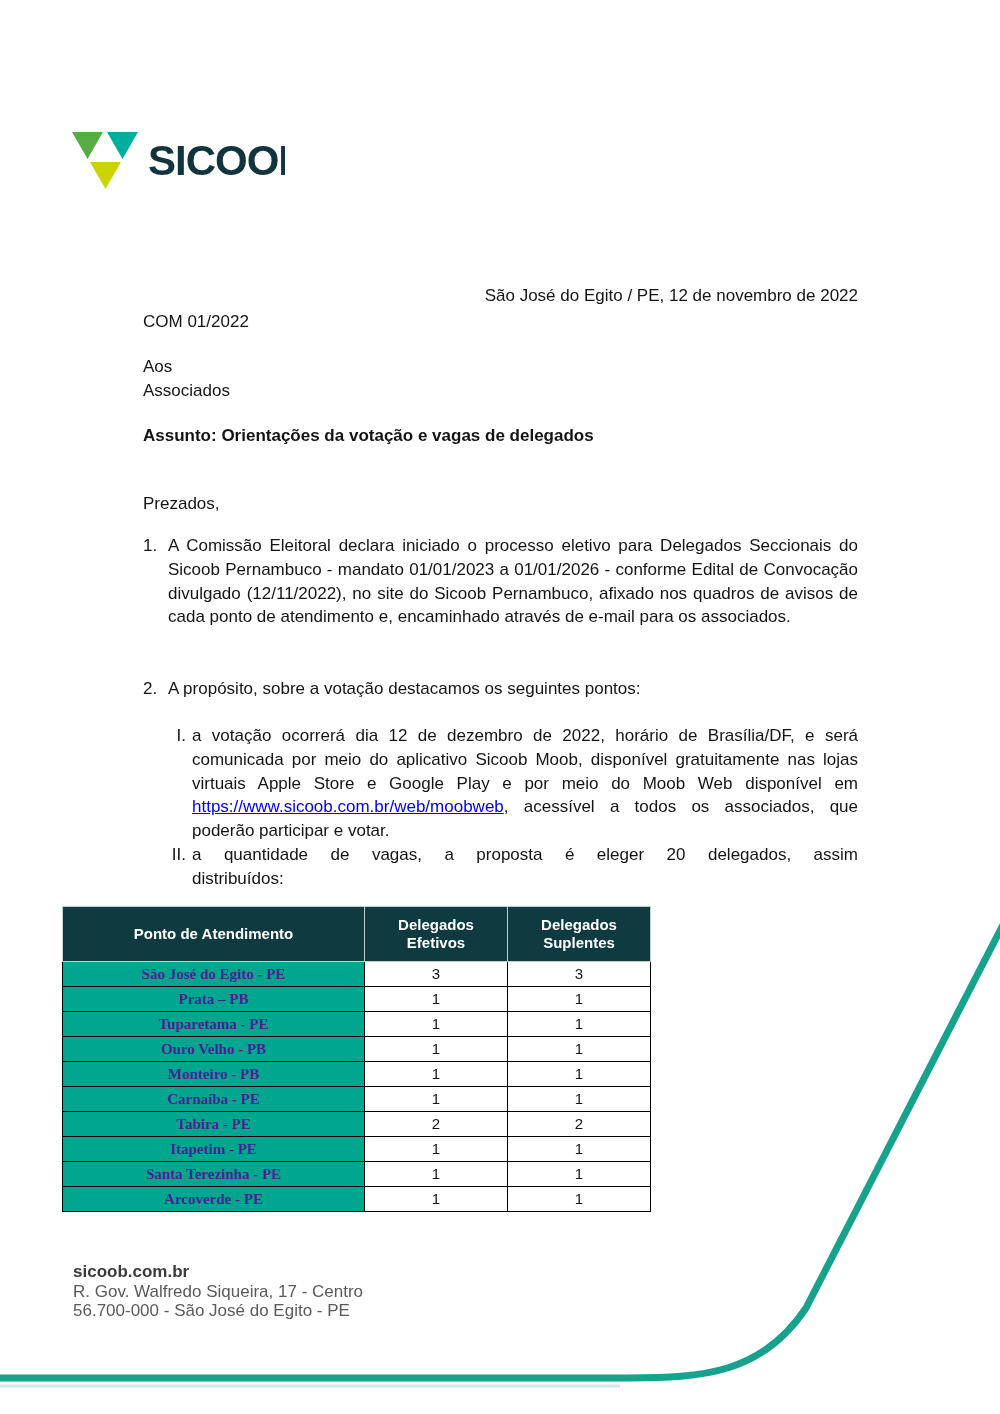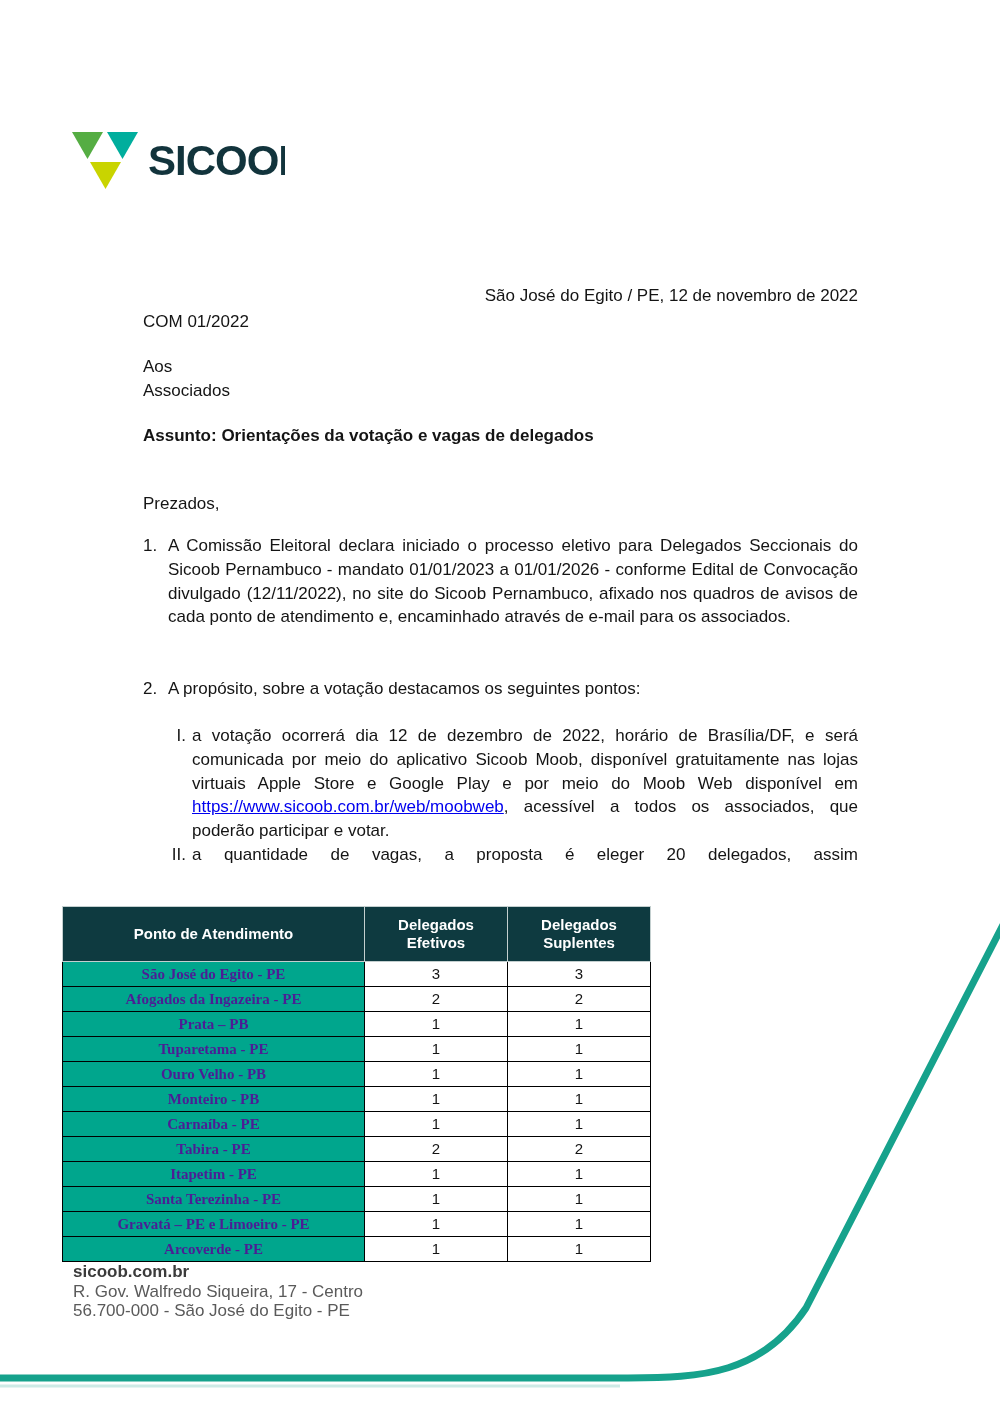--- a/index.html
+++ b/index.html
@@ -103,44 +103,40 @@
       <div class="sub-item">
         <span class="marker">I.</span>
         <div class="text">
           <span>a votação ocorrerá dia 12 de dezembro de 2022, horário de Brasília/DF, e será comunicada por meio do aplicativo Sicoob Moob, disponível gratuitamente nas lojas virtuais Apple Store e Google Play e por meio do Moob Web disponível em </span><a class="doc-link" href="#">https://www.sicoob.com.br/web/moobweb</a><span>, acessível a todos os associados, que poderão participar e votar.</span>
         </div>
       </div>
       <div class="sub-item">
         <span class="marker">II.</span>
         <div class="text">
           <div class="stretch-line">a quantidade de vagas, a proposta é eleger 20 delegados, assim</div>
+          <div>distribuídos:</div>
         </div>
       </div>
     </div>
 
   </div>
 
   <table class="delegates">
     <thead>
       <tr>
         <th class="col-ponto">Ponto de Atendimento</th>
         <th class="col-num">Delegados Efetivos</th>
         <th class="col-num">Delegados Suplentes</th>
       </tr>
     </thead>
     <tbody>
       <tr>
         <td class="ponto">São José do Egito - PE</td>
         <td>3</td>
         <td>3</td>
-      </tr>
-      <tr>
-        <td class="ponto">Afogados da Ingazeira - PE</td>
-        <td>2</td>
-        <td>2</td>
       </tr>
       <tr>
         <td class="ponto">Prata – PB</td>
         <td>1</td>
         <td>1</td>
       </tr>
       <tr>
         <td class="ponto">Tuparetama - PE</td>
         <td>1</td>
         <td>1</td>
@@ -169,25 +165,20 @@
         <td class="ponto">Itapetim - PE</td>
         <td>1</td>
         <td>1</td>
       </tr>
       <tr>
         <td class="ponto">Santa Terezinha - PE</td>
         <td>1</td>
         <td>1</td>
       </tr>
       <tr>
-        <td class="ponto">Gravatá – PE e Limoeiro - PE</td>
-        <td>1</td>
-        <td>1</td>
-      </tr>
-      <tr>
         <td class="ponto">Arcoverde - PE</td>
         <td>1</td>
         <td>1</td>
       </tr>
     </tbody>
   </table>
 
   <div class="footer">
     <div class="site">sicoob.com.br</div>
     <div>R. Gov. Walfredo Siqueira, 17 - Centro</div>

